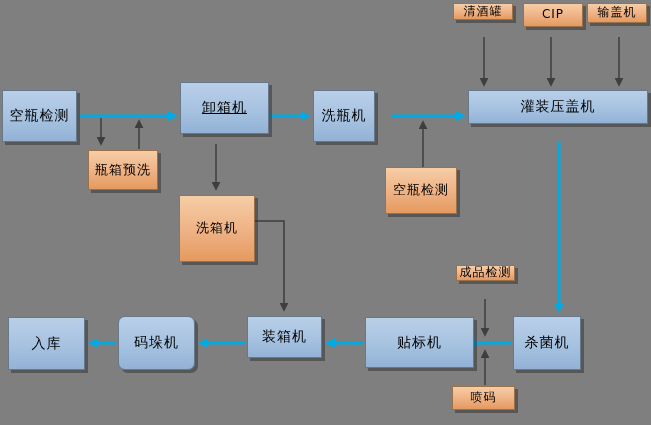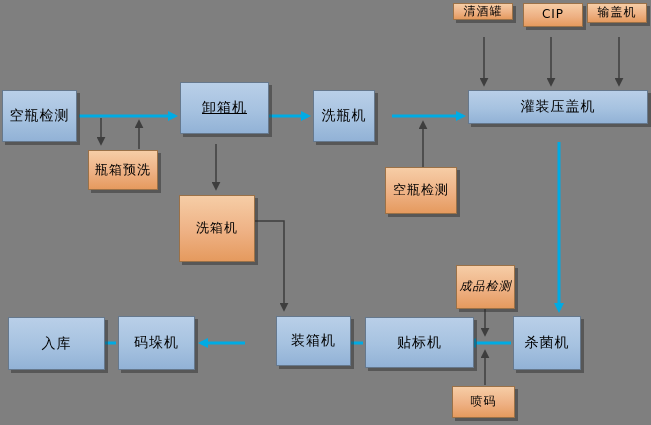--- a/index.html
+++ b/index.html
@@ -68,35 +68,35 @@
   <div class="node process" style="left:180px;top:82px;width:89px;height:52px;text-decoration:underline;">卸箱机</div>
 
   <div class="node process" style="left:313px;top:90px;width:62px;height:52px;">洗瓶机</div>
 
   <div class="node process" style="left:468px;top:90px;width:180px;height:34px;">灌装压盖机</div>
 
   <div class="node process" style="left:513px;top:316px;width:68px;height:54px;">杀菌机</div>
 
   <div class="node process" style="left:365px;top:317px;width:109px;height:51px;">贴标机</div>
 
-  <div class="node process" style="left:247px;top:316px;width:75px;height:50px;margin-left:29px;">装箱机</div>
+  <div class="node process" style="left:247px;top:316px;width:75px;height:42px;">装箱机</div>
 
-  <div class="node process" style="left:118px;top:316px;width:77px;height:54px;">码垛机</div>
+  <div class="node process" style="left:118px;top:316px;width:77px;height:54px;border-radius:7px;">码垛机</div>
 
-  <div class="node process" style="left:8px;top:317px;width:97px;height:53px;">入库</div>
+  <div class="node process" style="left:8px;top:317px;width:77px;height:53px;">入库</div>
 
   <div class="node aux aux-sm" style="left:453px;top:3px;width:60px;height:17px;">清酒罐</div>
 
   <div class="node aux aux-sm" style="left:523px;top:3px;width:60px;height:24px;">CIP</div>
 
   <div class="node aux aux-sm" style="left:587px;top:3px;width:60px;height:20px;">输盖机</div>
 
   <div class="node aux" style="left:88px;top:150px;width:70px;height:40px;">瓶箱预洗</div>
 
   <div class="node aux" style="left:179px;top:195px;width:76px;height:67px;">洗箱机</div>
 
   <div class="node aux" style="left:385px;top:167px;width:72px;height:47px;">空瓶检测</div>
 
-  <div class="node aux aux-sm" style="left:456px;top:265px;width:59px;height:44px;font-style:italic;">成品检测</div>
+  <div class="node aux aux-sm" style="left:456px;top:265px;width:59px;height:16px;">成品检测</div>
 
-  <div class="node aux aux-sm" style="left:452px;top:386px;width:63px;height:32px;">喷码</div>
+  <div class="node aux aux-sm" style="left:452px;top:386px;width:63px;height:24px;">喷码</div>
 
 </div>
 
 </body></html>

